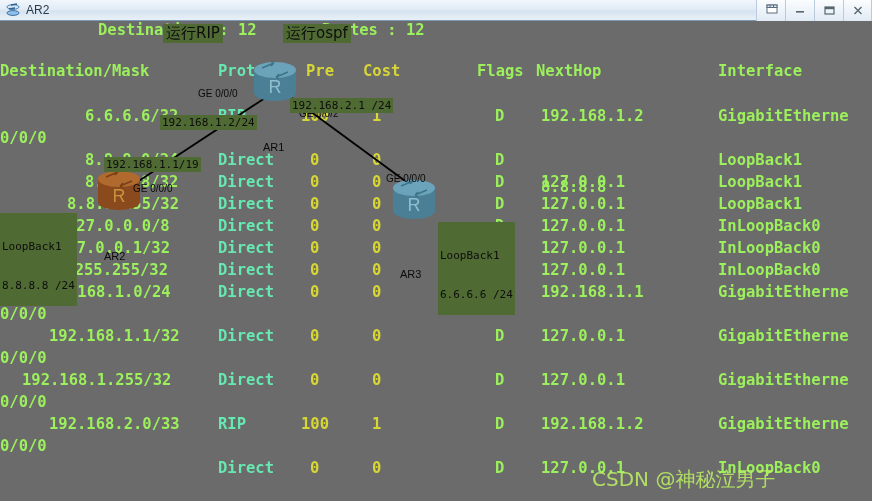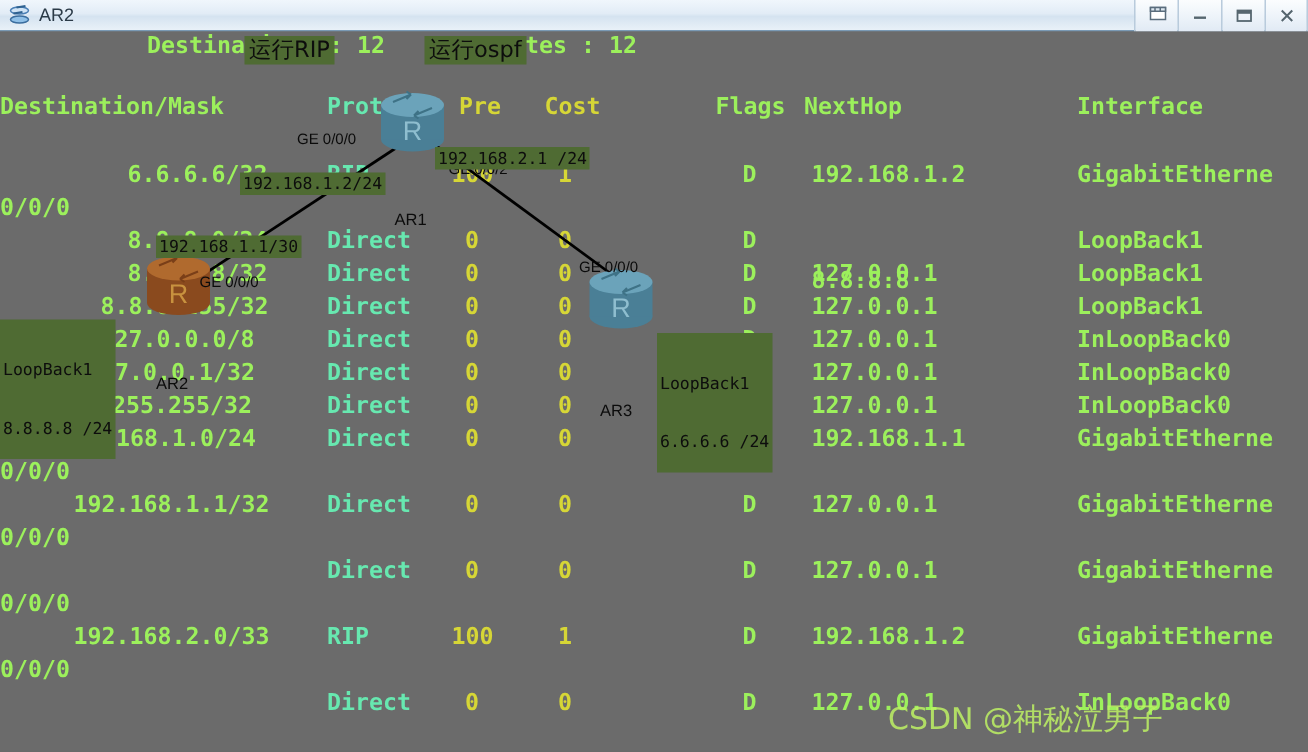--- a/index.html
+++ b/index.html
@@ -216,20 +216,21 @@
 
   <div class="trow c-green" style="left:49px;  top:306px;">192.168.1.1/32</div>
   <div class="trow c-cyan" style="left:218px; top:306px;">Direct</div>
   <div class="trow c-yellow" style="left:310px; top:306px;">0</div>
   <div class="trow c-yellow" style="left:372px; top:306px;">0</div>
   <div class="trow c-green" style="left:495px; top:306px;">D</div>
   <div class="trow c-green" style="left:541px; top:306px;">127.0.0.1</div>
   <div class="trow c-green" style="left:718px; top:306px;">GigabitEtherne</div>
   <div class="trow c-green" style="left:0px;   top:328px;">0/0/0</div>
 
+  <div class="trow c-green" style="left:22px;  top:350px;">192.168.1.255/32</div>
   <div class="trow c-cyan" style="left:218px; top:350px;">Direct</div>
   <div class="trow c-yellow" style="left:310px; top:350px;">0</div>
   <div class="trow c-yellow" style="left:372px; top:350px;">0</div>
   <div class="trow c-green" style="left:495px; top:350px;">D</div>
   <div class="trow c-green" style="left:541px; top:350px;">127.0.0.1</div>
   <div class="trow c-green" style="left:718px; top:350px;">GigabitEtherne</div>
   <div class="trow c-green" style="left:0px;   top:372px;">0/0/0</div>
 
   <div class="trow c-green" style="left:49px;  top:394px;">192.168.2.0/33</div>
   <div class="trow c-cyan" style="left:218px; top:394px;">RIP</div>
@@ -292,21 +293,21 @@
 </div>
 <div class="r-label" style="left:400px; top:224px;">AR3</div>
 
 <div class="iflabel" style="left:198px; top:88px;">GE 0/0/0</div>
 <div class="iflabel" style="left:299px; top:108px;">GE 0/0/2</div>
 <div class="iflabel" style="left:133px; top:183px;">GE 0/0/0</div>
 <div class="iflabel" style="left:386px; top:173px;">GE 0/0/0</div>
 
 <div class="tag" style="left:160px; top:115px;text-align:right;">192.168.1.2/24</div>
 <div class="tag" style="left:290px; top:98px;">192.168.2.1 /24</div>
-<div class="tag" style="left:104px; top:157px;">192.168.1.1/30</div>
+<div class="tag" style="left:104px; top:157px;">192.168.1.1/19</div>
 
 <div class="tag" style="left:0px; top:213px;">
   <div>LoopBack1</div>
   <div>8.8.8.8 /24</div>
 </div>
 
 <div class="tag" style="left:438px; top:222px;">
   <div>LoopBack1</div>
   <div>6.6.6.6 /24</div>
 </div>

